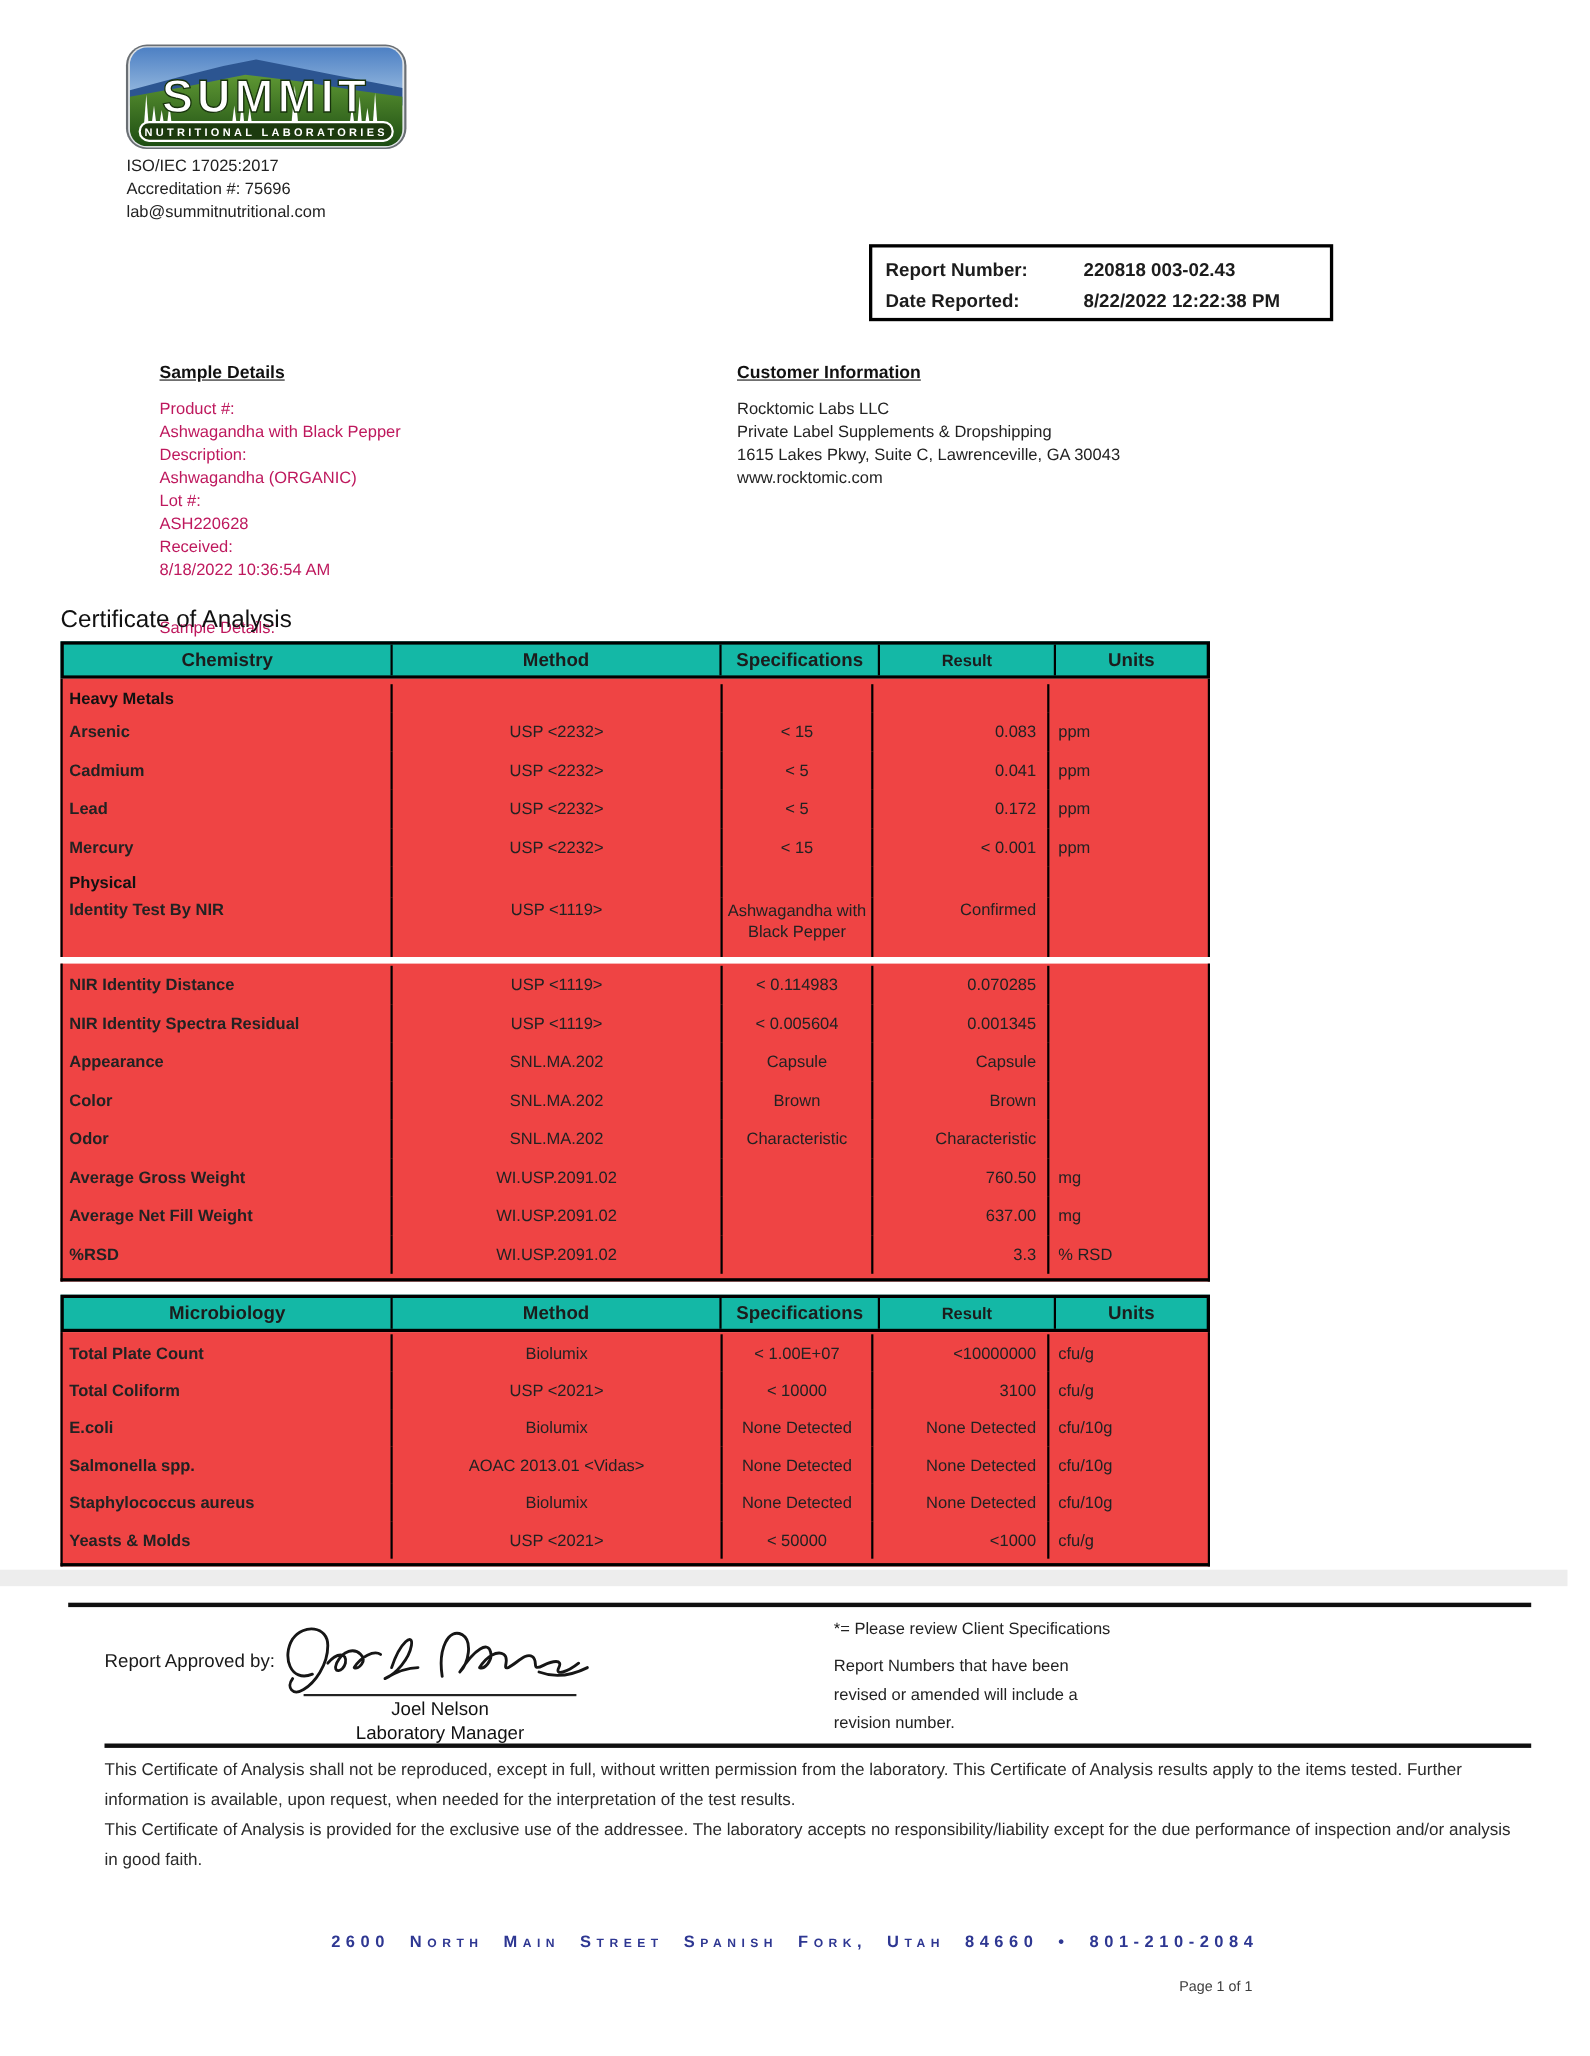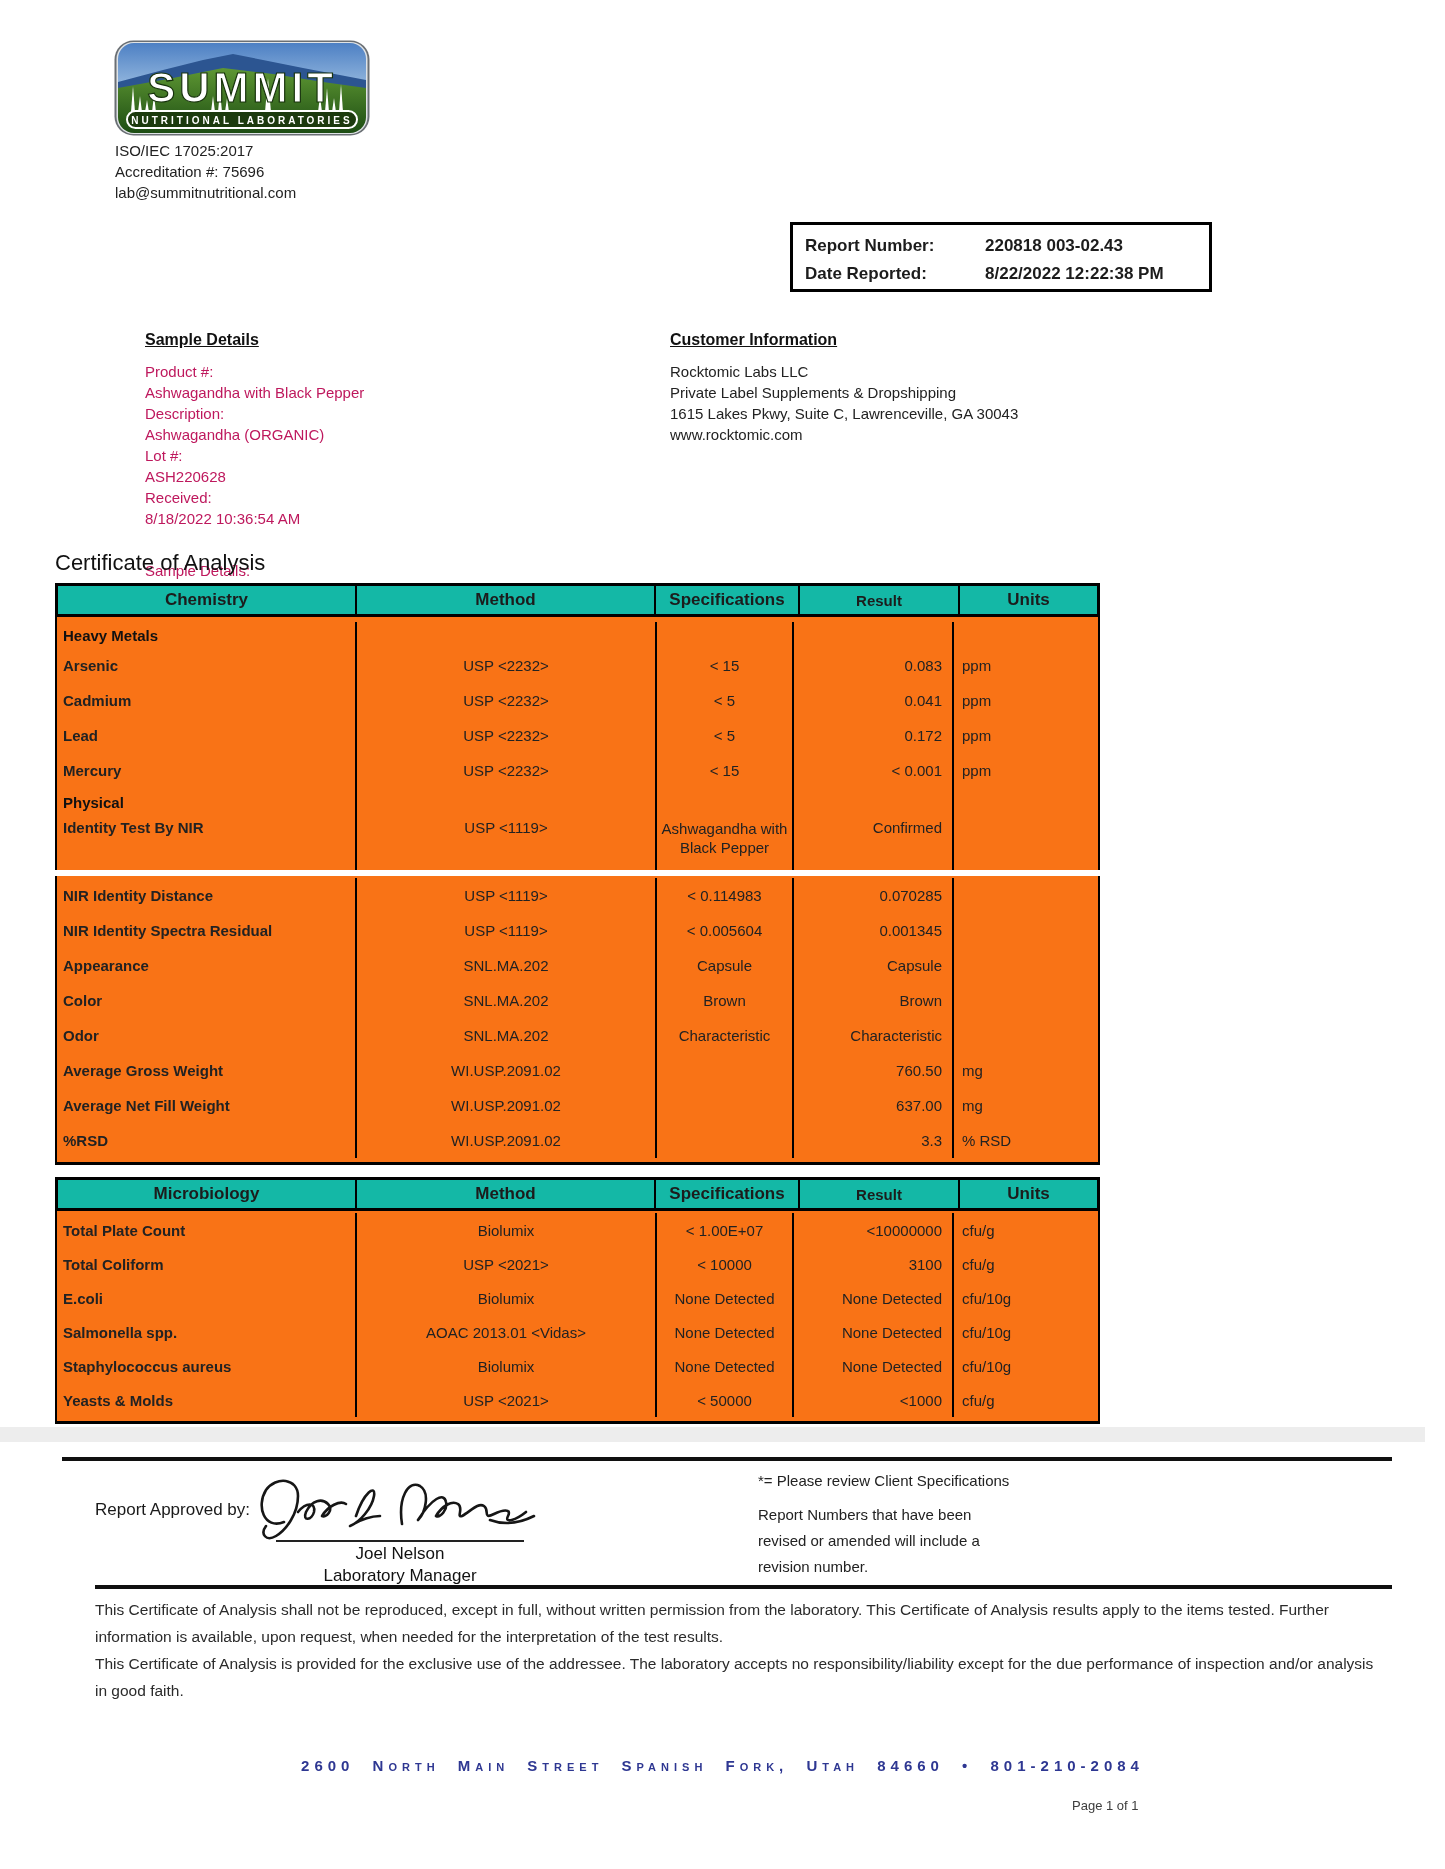--- a/index.html
+++ b/index.html
@@ -32,21 +32,21 @@
           display:flex;background:#14b8a6;}
   .t-head .hc{display:flex;align-items:center;justify-content:center;
               font-weight:bold;font-size:17px;box-sizing:border-box;}
   .t-head .hc.small{font-size:15px;}
   .h1{width:297px;} .h2{width:299px;border-left:2px solid #000;}
   .h3{width:144px;border-left:2px solid #000;}
   .h4{width:160px;border-left:2px solid #000;}
   .h5{width:139px;border-left:2px solid #000;}
 
   .t-body{left:55px;width:1045px;border-left:2px solid #000;border-right:2px solid #000;
-          box-sizing:border-box;background:#f97316;}
+          box-sizing:border-box;background:#ef4444;}
   .t-body.closed{border-bottom:3px solid #000;}
   .trow{display:flex;height:35px;}
   .trow.short{height:26px;}
   .trow.mid{height:28px;}
   .trow.tall{height:54px;}
   .trow.m{height:34px;}
   .cell{box-sizing:border-box;display:flex;align-items:center;font-size:15px;color:#222;}
   .c1{width:298px;padding-left:6px;font-weight:bold;}
   .c2{width:300px;border-left:2px solid #000;justify-content:center;text-align:center;}
   .c3{width:137px;border-left:2px solid #000;justify-content:center;text-align:center;line-height:19px;}

